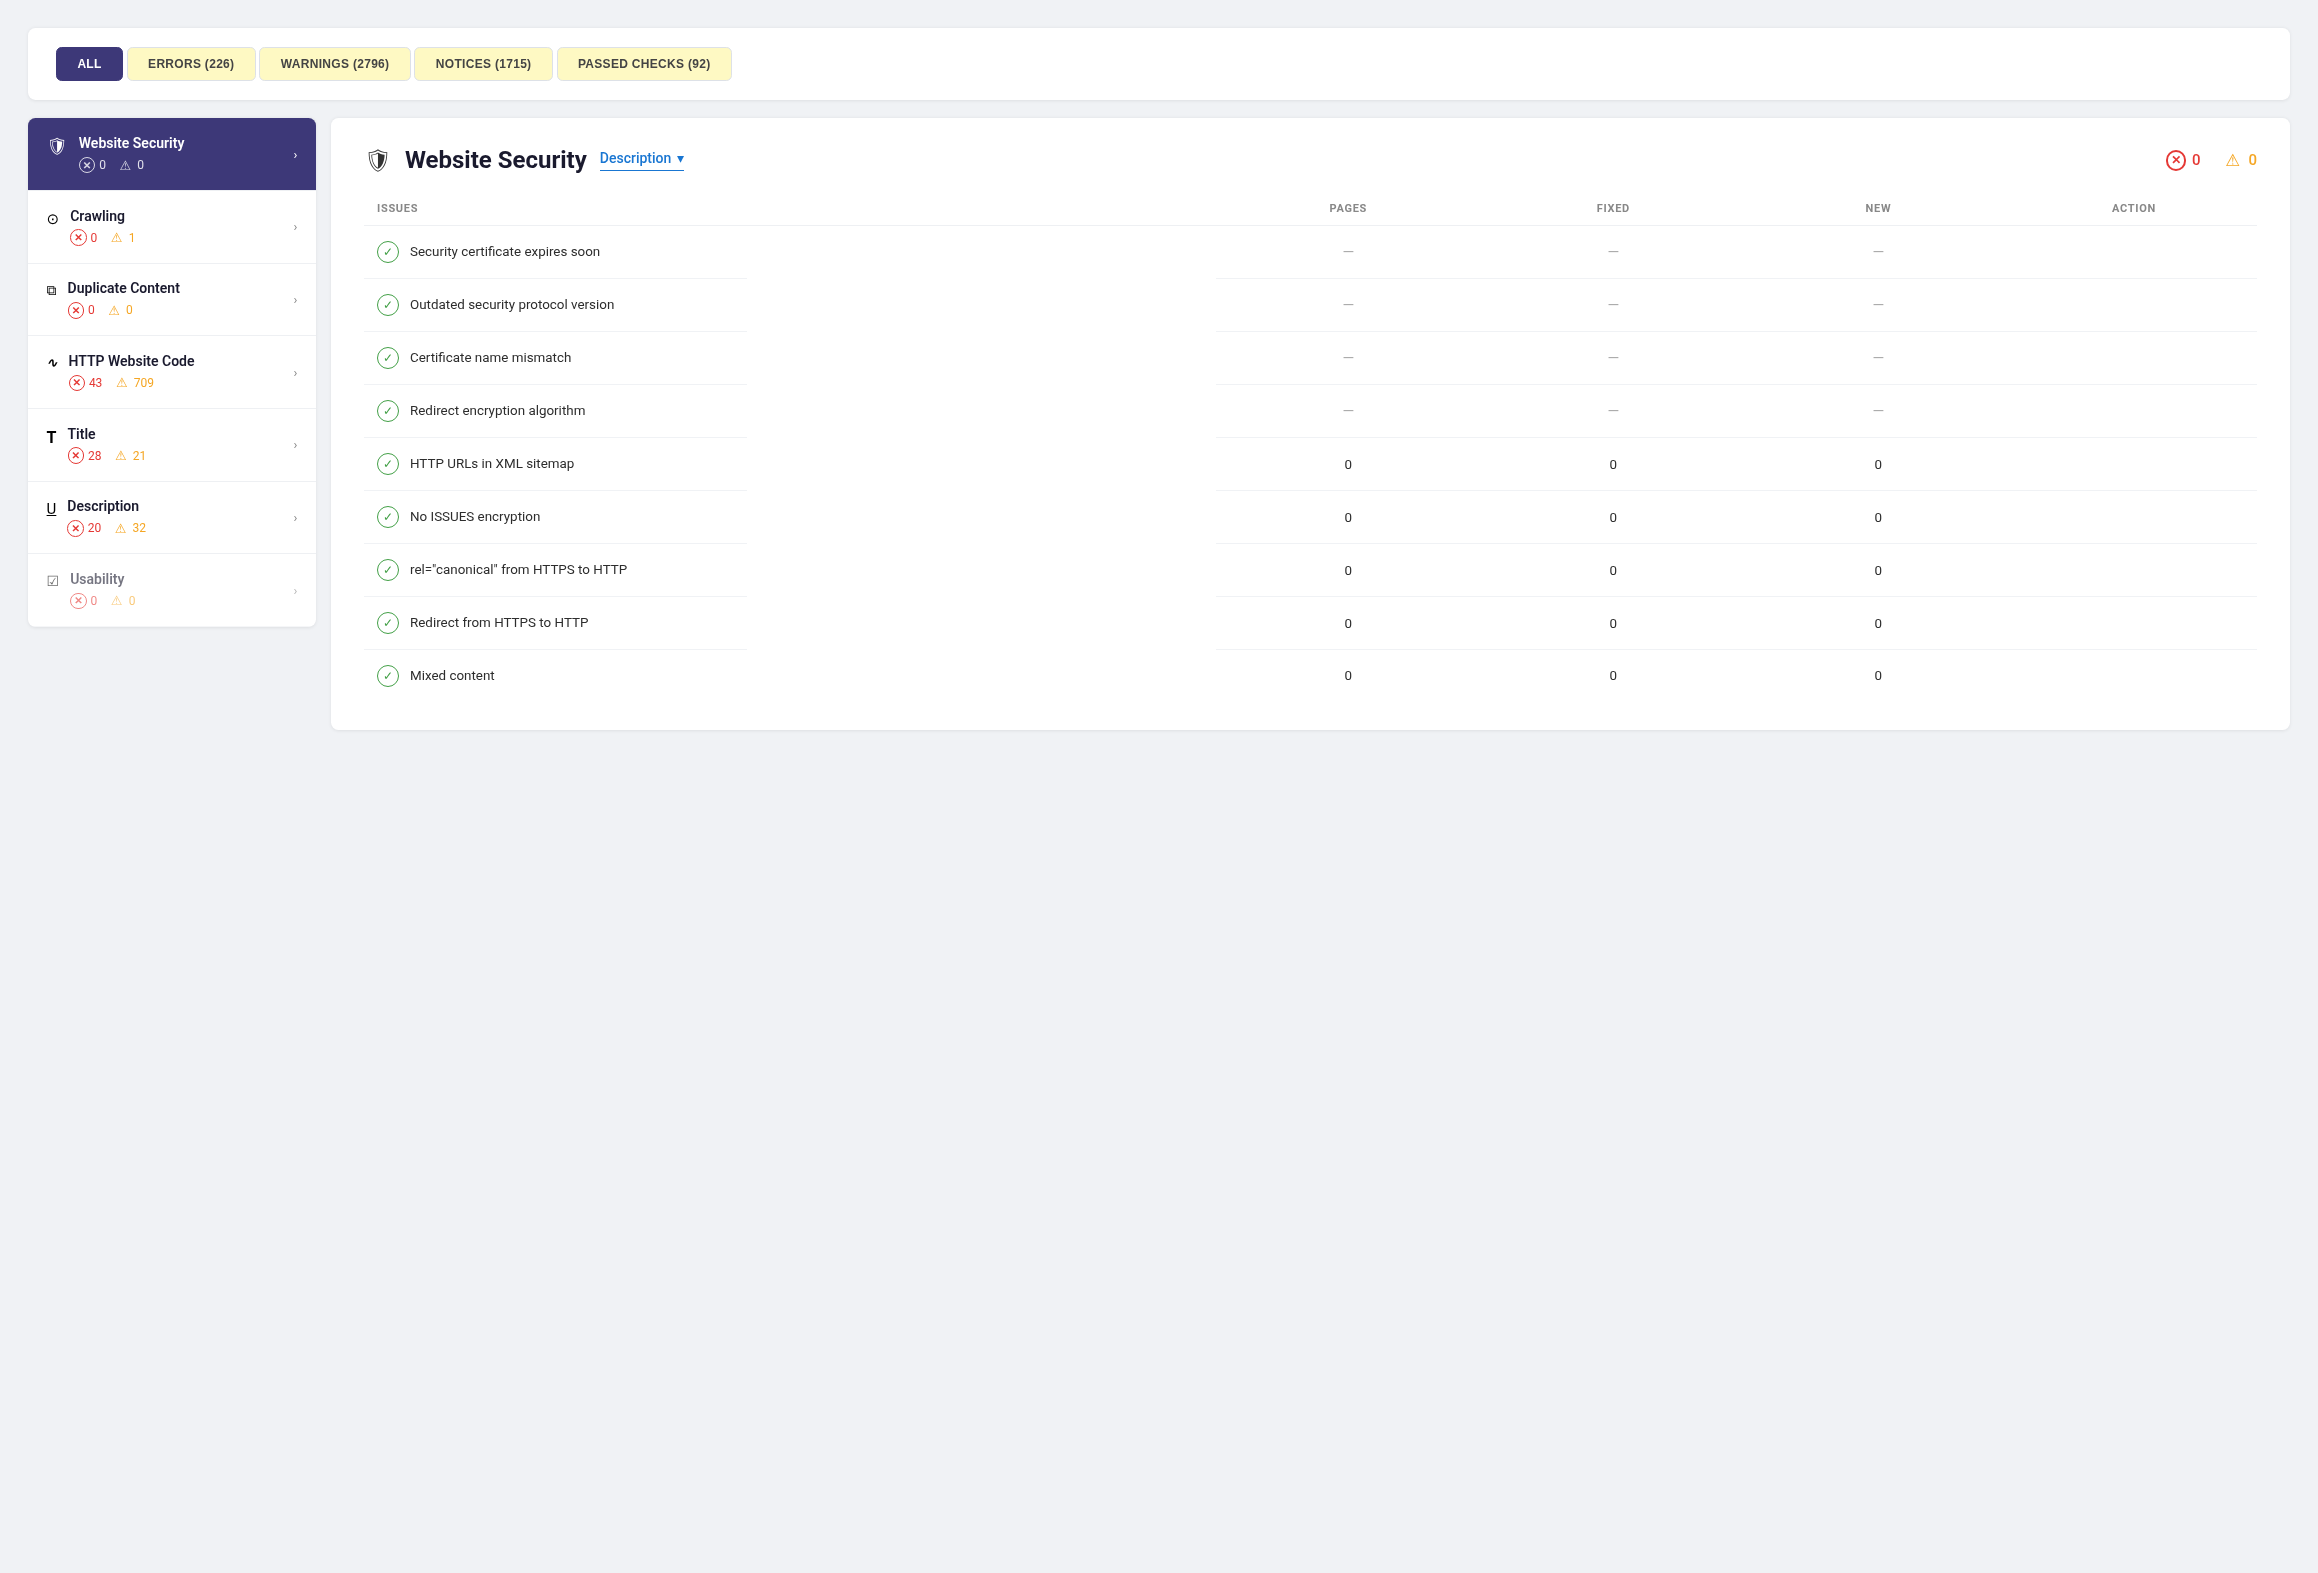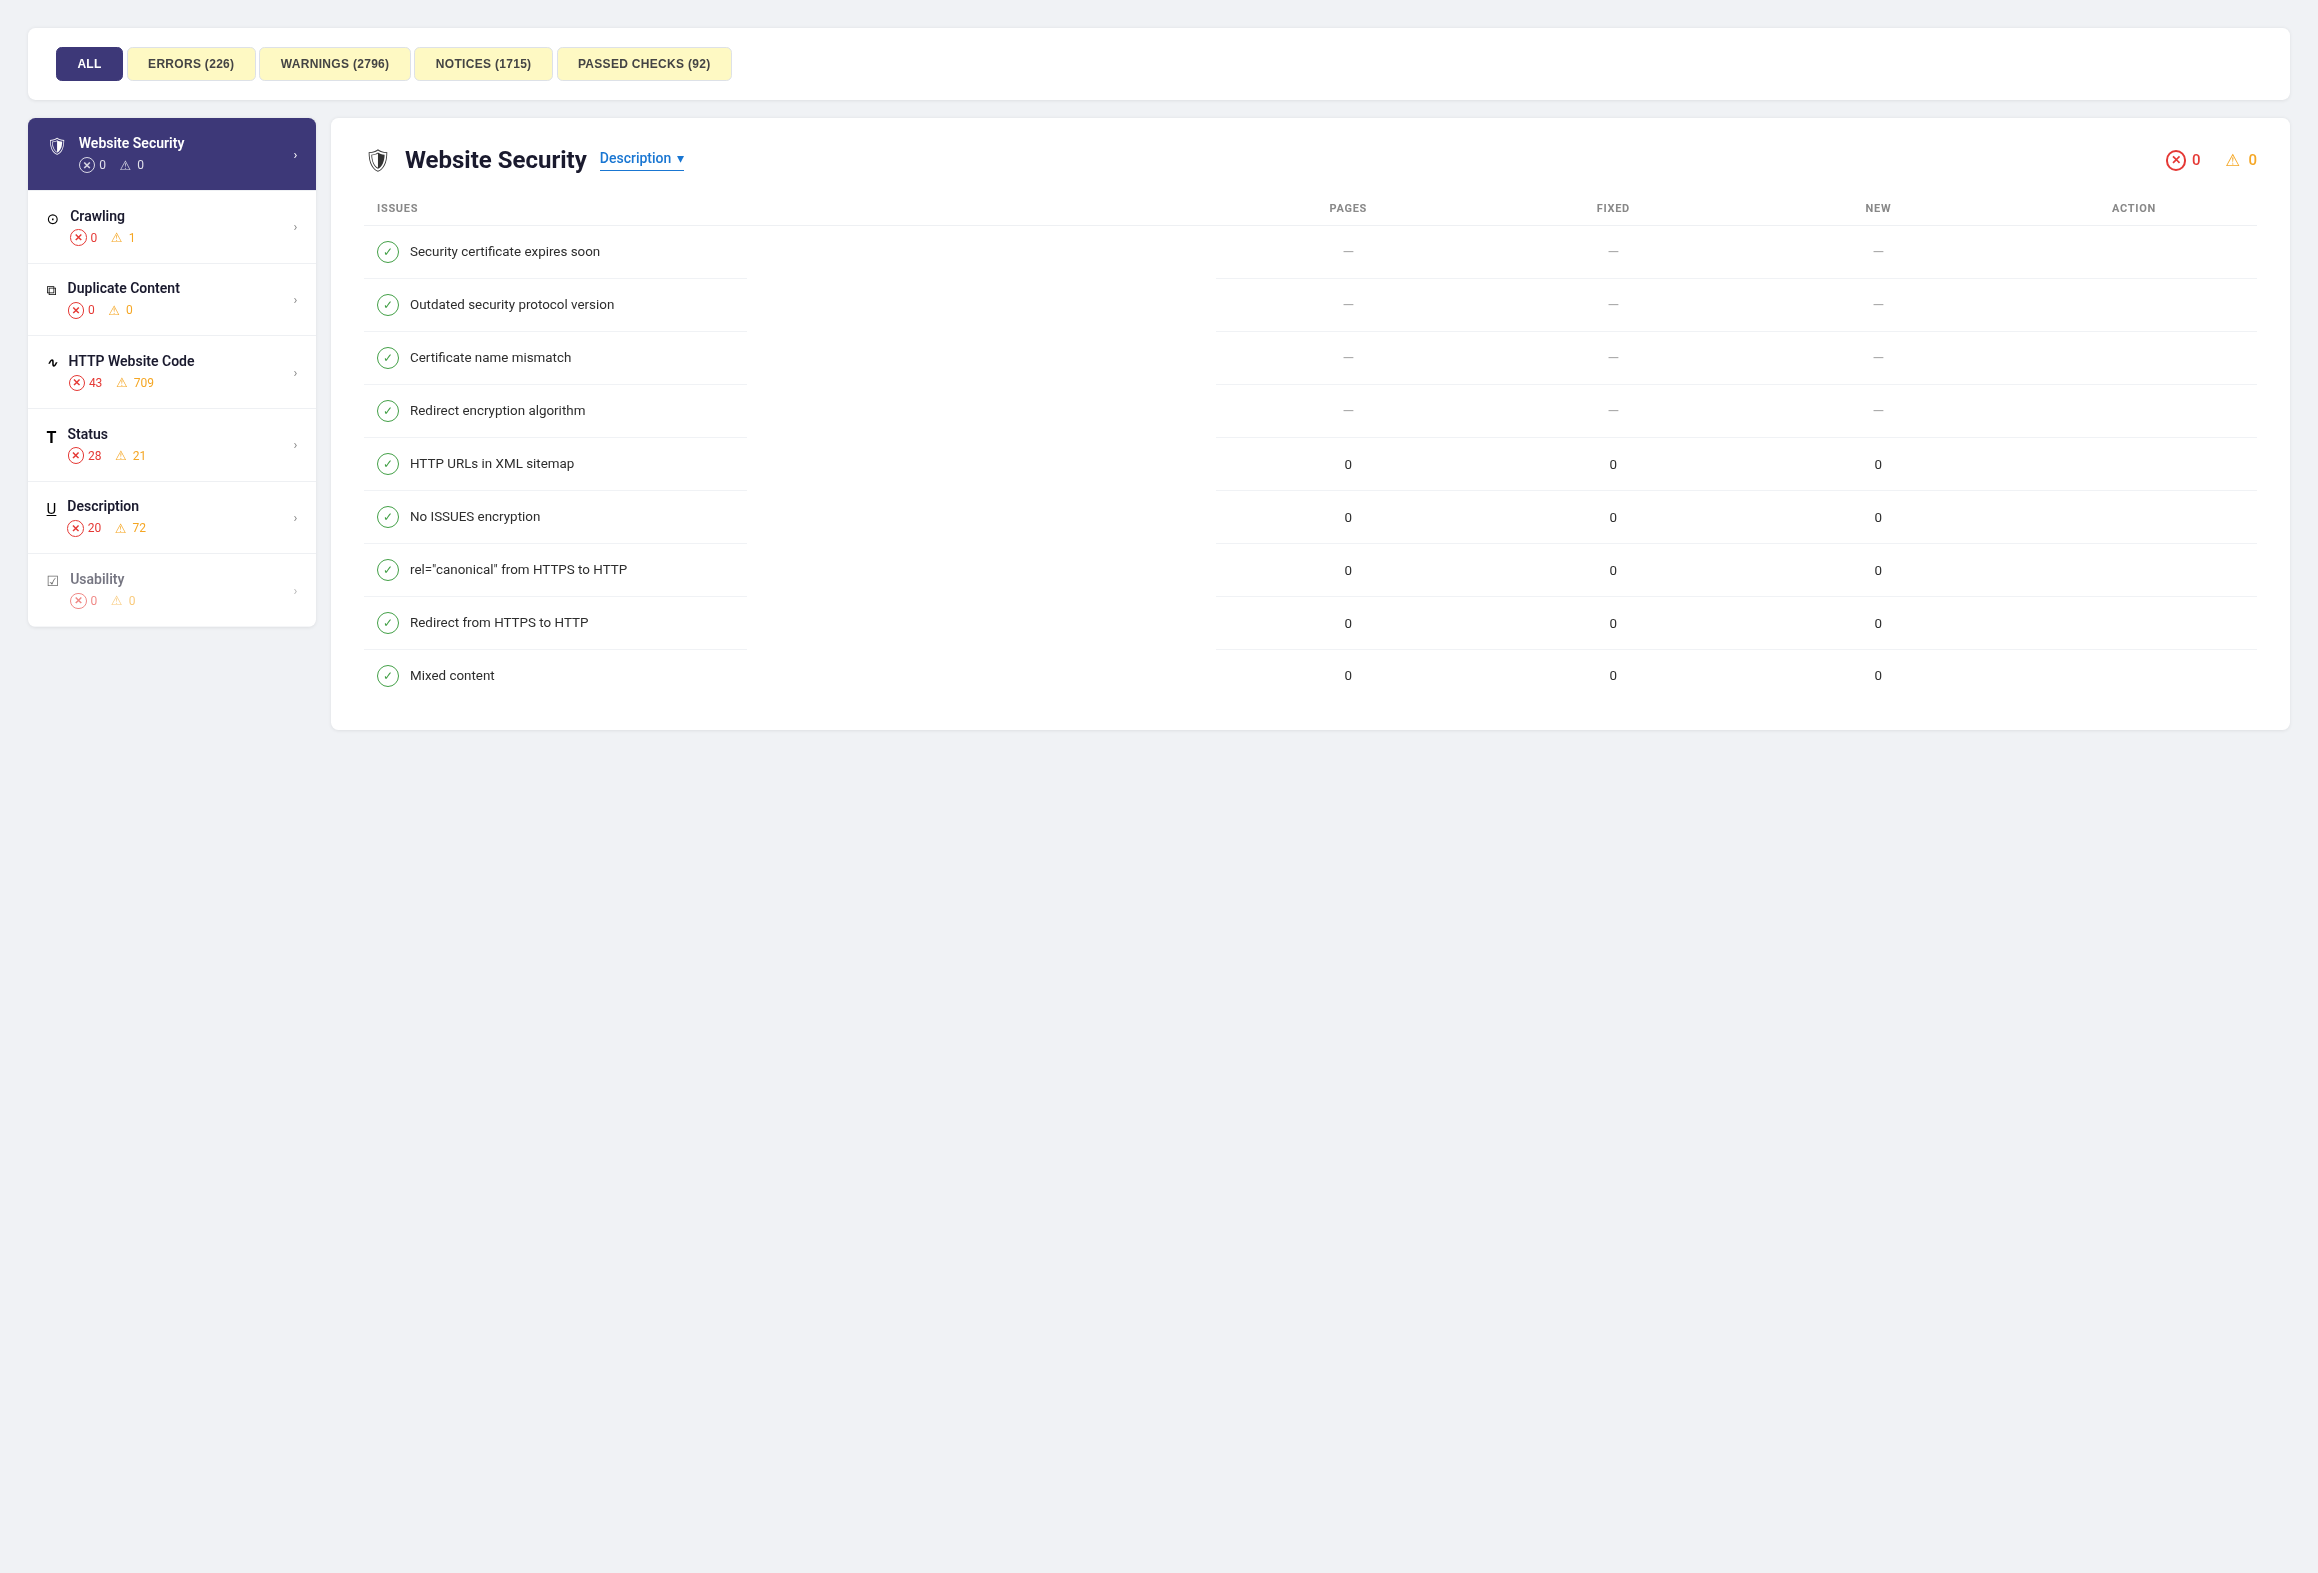--- a/index.html
+++ b/index.html
@@ -405,21 +405,21 @@
           </div>
         </div>
       </div>
       <span class="chevron">›</span>
     </div>
 
     <div class="sidebar-item">
       <div class="sidebar-item-left">
         <span class="sidebar-item-icon" style="font-size:16px; font-weight:700;">T</span>
         <div class="sidebar-item-info">
-          <div class="sidebar-item-title">Status</div>
+          <div class="sidebar-item-title">Title</div>
           <div class="sidebar-item-badges">
             <span class="badge-error">
               <span class="icon-error">✕</span>
               <span>28</span>
             </span>
             <span class="badge-warning">
               <span class="icon-warning">⚠</span>
               <span>21</span>
             </span>
           </div>
@@ -433,21 +433,21 @@
         <span class="sidebar-item-icon" style="font-size:15px; text-decoration: underline;">U</span>
         <div class="sidebar-item-info">
           <div class="sidebar-item-title">Description</div>
           <div class="sidebar-item-badges">
             <span class="badge-error">
               <span class="icon-error">✕</span>
               <span>20</span>
             </span>
             <span class="badge-warning">
               <span class="icon-warning">⚠</span>
-              <span>72</span>
+              <span>32</span>
             </span>
           </div>
         </div>
       </div>
       <span class="chevron">›</span>
     </div>
 
     <div class="sidebar-item usability-item">
       <div class="sidebar-item-left">
         <span class="sidebar-item-icon" style="font-size:14px;">☑</span>

